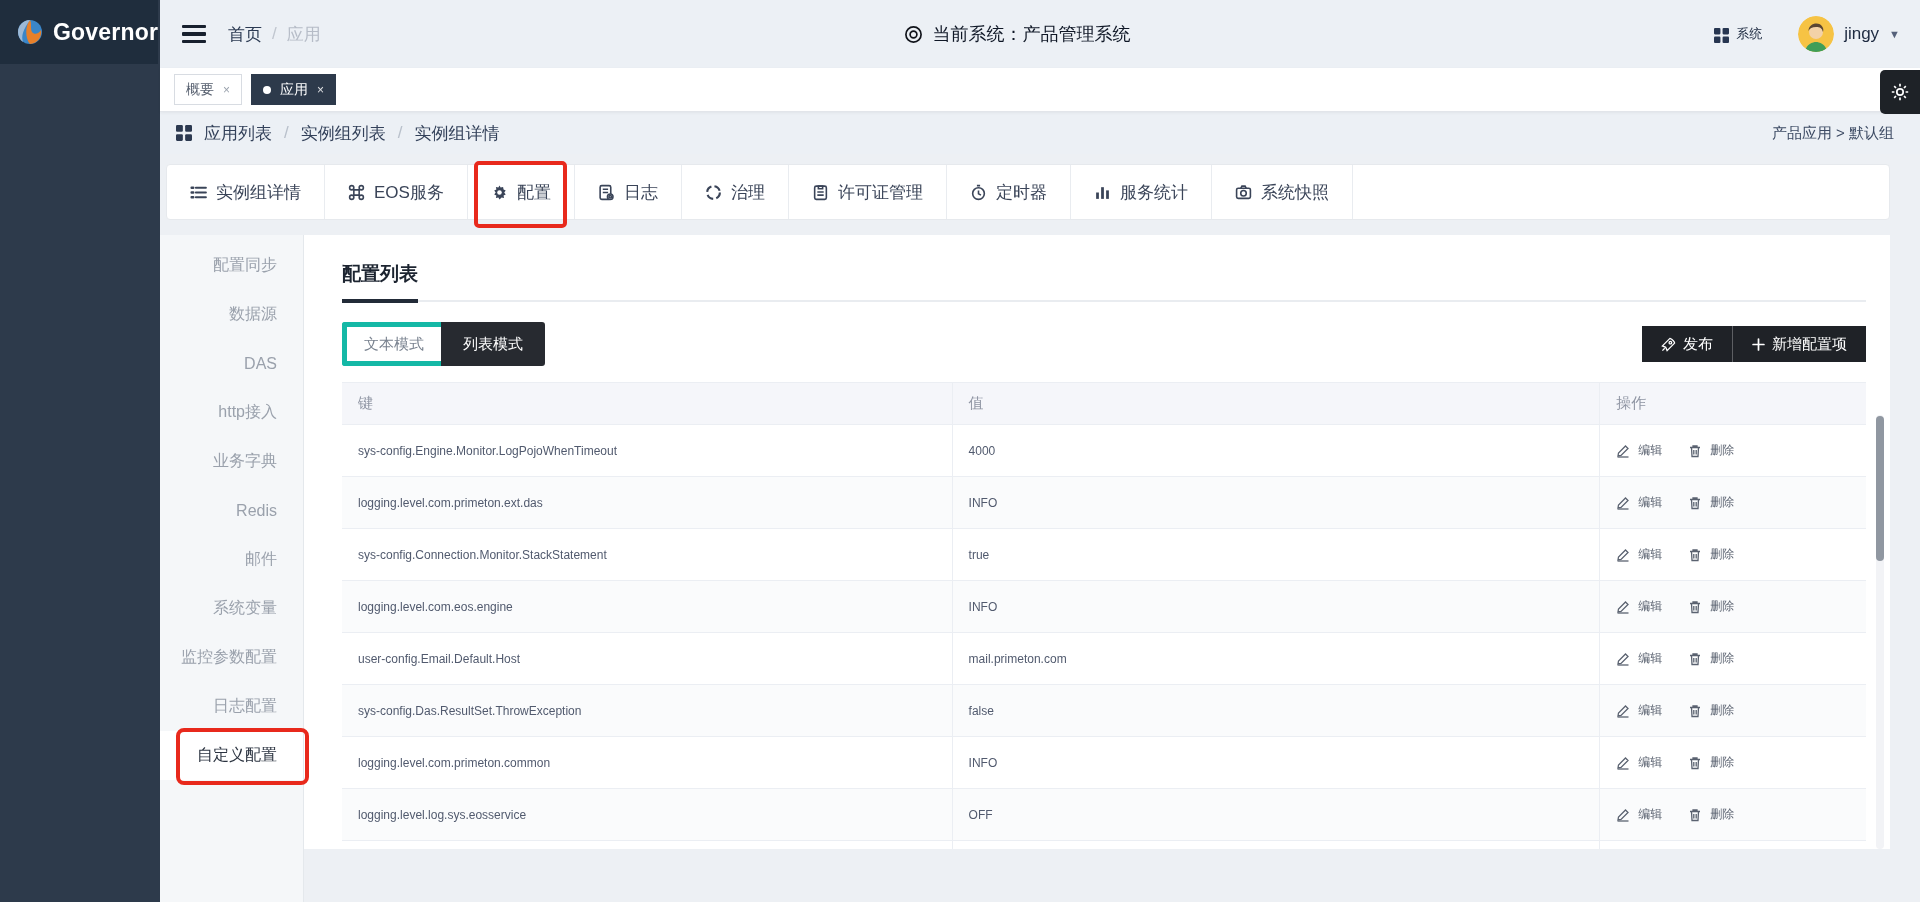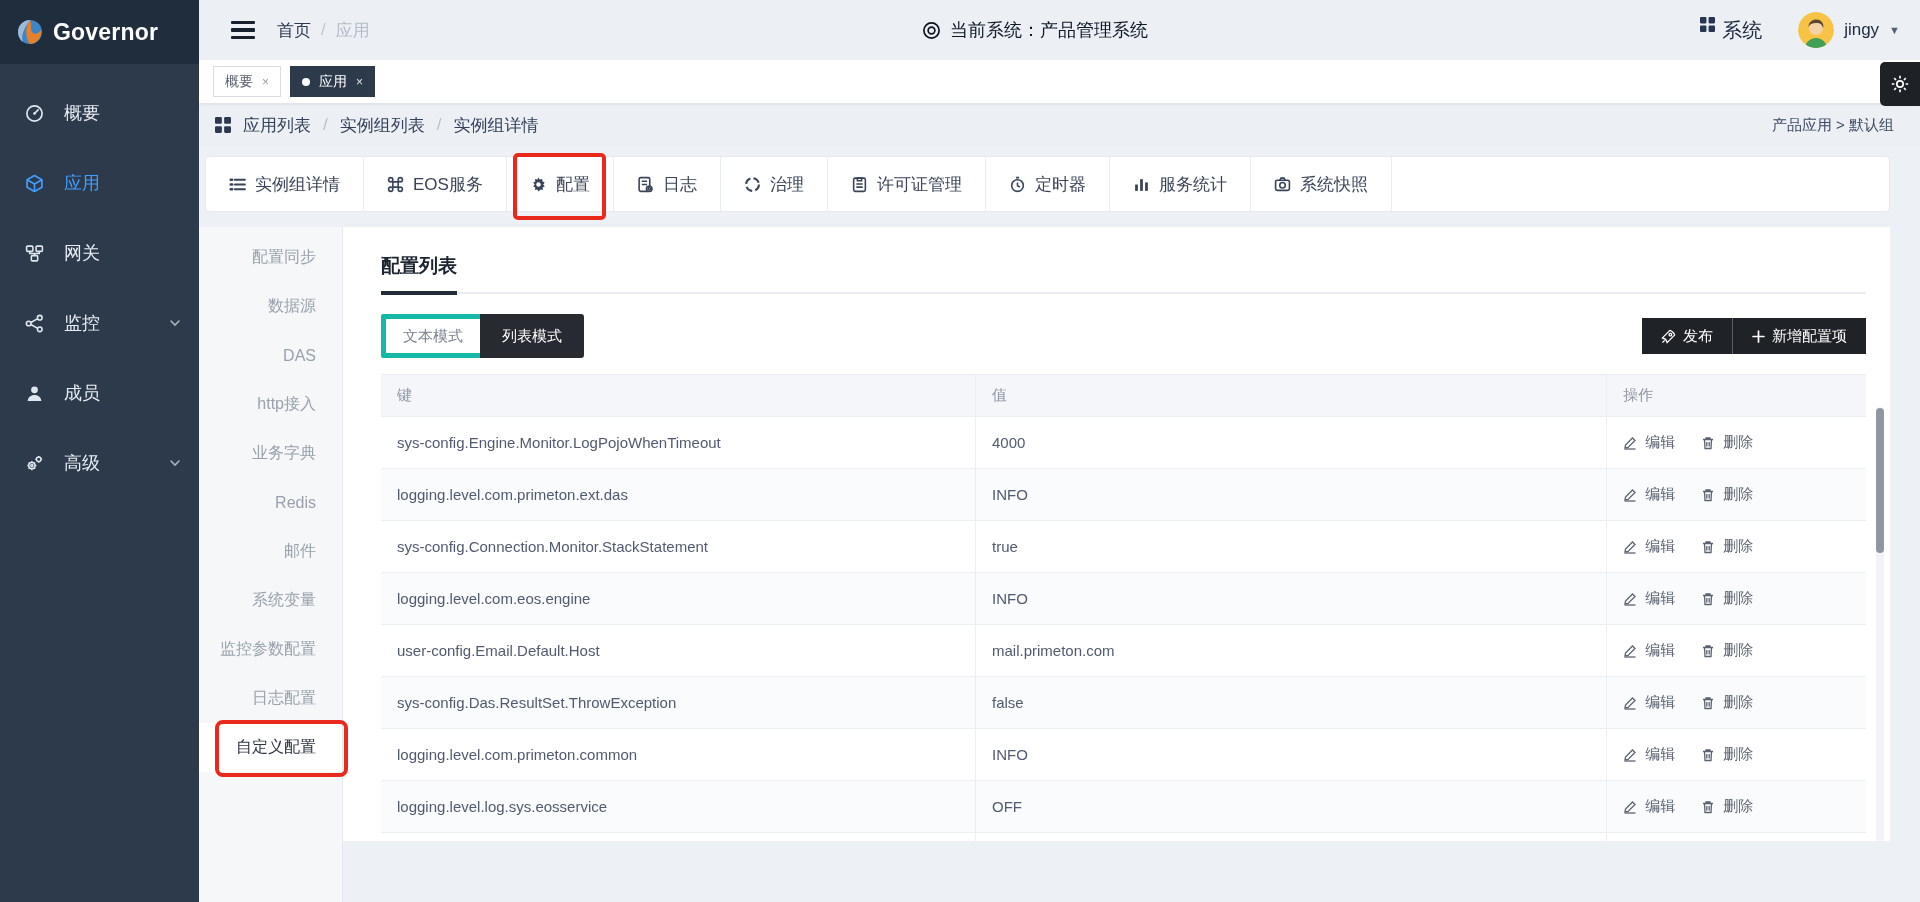--- a/index.html
+++ b/index.html
@@ -1,42 +1,42 @@
 <!DOCTYPE html>
 <html><head>
 <meta charset="utf-8">
 <style>
   *{margin:0;padding:0;box-sizing:border-box}
   html,body{width:1920px;height:902px;overflow:hidden}
   body{font-family:"Liberation Sans","DejaVu Sans",sans-serif}
   .app{position:relative;width:1920px;height:902px;background:#edf0f4;display:flex}
 
   
-  .sidebar{width:199px;background:#2d3a4b;display:flex;flex-direction:column;flex:none}
+  .sidebar{width:160px;background:#2d3a4b;display:flex;flex:none}
   .logo{height:64px;background:#1f2d3d;display:flex;align-items:center;padding-left:16px;gap:9px;cursor:pointer}
   .logo-text{color:#fff;font-size:23px;font-weight:bold;letter-spacing:.2px}
   .side-nav{padding-top:14px}
   .side-item{height:70px;display:flex;align-items:center;padding:0 18px 0 24px;color:#e8edf4;font-size:18px;gap:20px;cursor:pointer}
   .side-item .si{display:flex;width:20px;justify-content:center;color:#dfe6ee}
   .side-item.active,.side-item.active .si{color:#409eff}
   .side-chevron{margin-left:auto;color:#aab4c0}
 
   
   .main{flex:1;display:flex;flex-direction:column;min-width:0}
 
-  .topbar{height:60px;background:#ecf0f5;display:flex;align-items:center;padding:0 20px 0 32px;flex:none}
+  .topbar{height:68px;background:#ecf0f5;display:flex;align-items:center;padding:0 20px 0 22px;flex:none}
   .burger{display:flex;flex-direction:column;gap:4px;cursor:pointer;margin-right:22px}
   .burger span{display:block;width:24px;height:3.5px;background:#17202e;border-radius:1px}
   .tb-crumb{display:flex;align-items:center;gap:10px;font-size:17px}
   .tb-crumb .home{color:#2b3a52;cursor:pointer}
   .tb-crumb .sep{color:#c0c6cf}
   .tb-crumb .cur{color:#b6bcc7}
   .tb-center{flex:1;display:flex;align-items:center;justify-content:center;gap:9px;font-size:18px;font-weight:normal;color:#0f1726}
   .tb-right{display:flex;align-items:center;gap:10px}
-  .sys-entry{display:flex;align-items:flex-start;gap:7px;font-size:20px;color:#1d2a40;cursor:pointer;margin-right:26px}
+  .sys-entry{display:flex;align-items:flex-end;gap:7px;font-size:13px;color:#1d2a40;cursor:pointer;margin-right:26px}
   .avatar{width:36px;height:36px;border-radius:50%;overflow:hidden;flex:none;cursor:pointer}
   .uname{font-size:17px;color:#1d2a40;cursor:pointer}
   .caret{color:#55617a;font-size:11px;cursor:pointer}
 
   .pagetabs{height:44px;background:#fff;display:flex;align-items:center;padding-left:14px;gap:9px;border-bottom:1px solid #e2e5ea;box-shadow:0 1px 3px rgba(0,0,0,.05);position:relative;flex:none;z-index:3}
   .chip{height:31px;display:inline-flex;align-items:center;gap:9px;padding:0 11px;border:1px solid #d8dce2;background:#fff;color:#57606f;font-size:14px;cursor:pointer}
   .chip .x{color:#9aa2ad;font-size:12px;cursor:pointer}
   .chip.active{background:#2d3a4b;color:#fff;border-color:#2d3a4b}
   .chip.active .x{color:rgba(255,255,255,.85)}
   .chip .dot{width:8px;height:8px;border-radius:50%;background:#fff}
@@ -74,21 +74,21 @@
   .dark-btn{height:36px;display:flex;align-items:center;gap:7px;padding:0 19px;color:#fff;font-size:15px;cursor:pointer}
   .dark-btn+.dark-btn{border-left:1px solid rgba(255,255,255,.28)}
 
   .table{margin-top:16px;width:calc(100% - 8px);border-top:1px solid #ebeef3}
   .trow{display:flex}
   .col-key{width:40%}
   .col-val{width:42.5%;border-left:1px solid #ebeef3}
   .col-act{width:17.5%;border-left:1px solid #ebeef3}
   .th,.td{display:flex;align-items:center;padding:0 16px;border-bottom:1px solid #ebeef3;overflow:hidden;white-space:nowrap}
   .thead .th{height:42px;background:#f5f6fa;color:#8f95a3;font-size:15px}
-  .tbody .td{height:52px;color:#515a6e;font-size:15px}
+  .tbody .td{height:52px;color:#515a6e;font-size:12px}
   .tbody .trow:nth-child(even){background:#fafbfc}
   .act-link{display:inline-flex;align-items:center;gap:8px;color:#5a6270;cursor:pointer}
   .act-link+.act-link{margin-left:26px}
   .sb-track{position:absolute;right:6px;top:180px;bottom:0;width:8px;background:#f2f3f6;border-radius:4px}
   .sb-thumb{position:absolute;right:6px;top:181px;width:8px;height:145px;background:#9097a1;border-radius:4px;cursor:grab}
 
   svg{display:block}
 </style>
 </head>
 <body>

